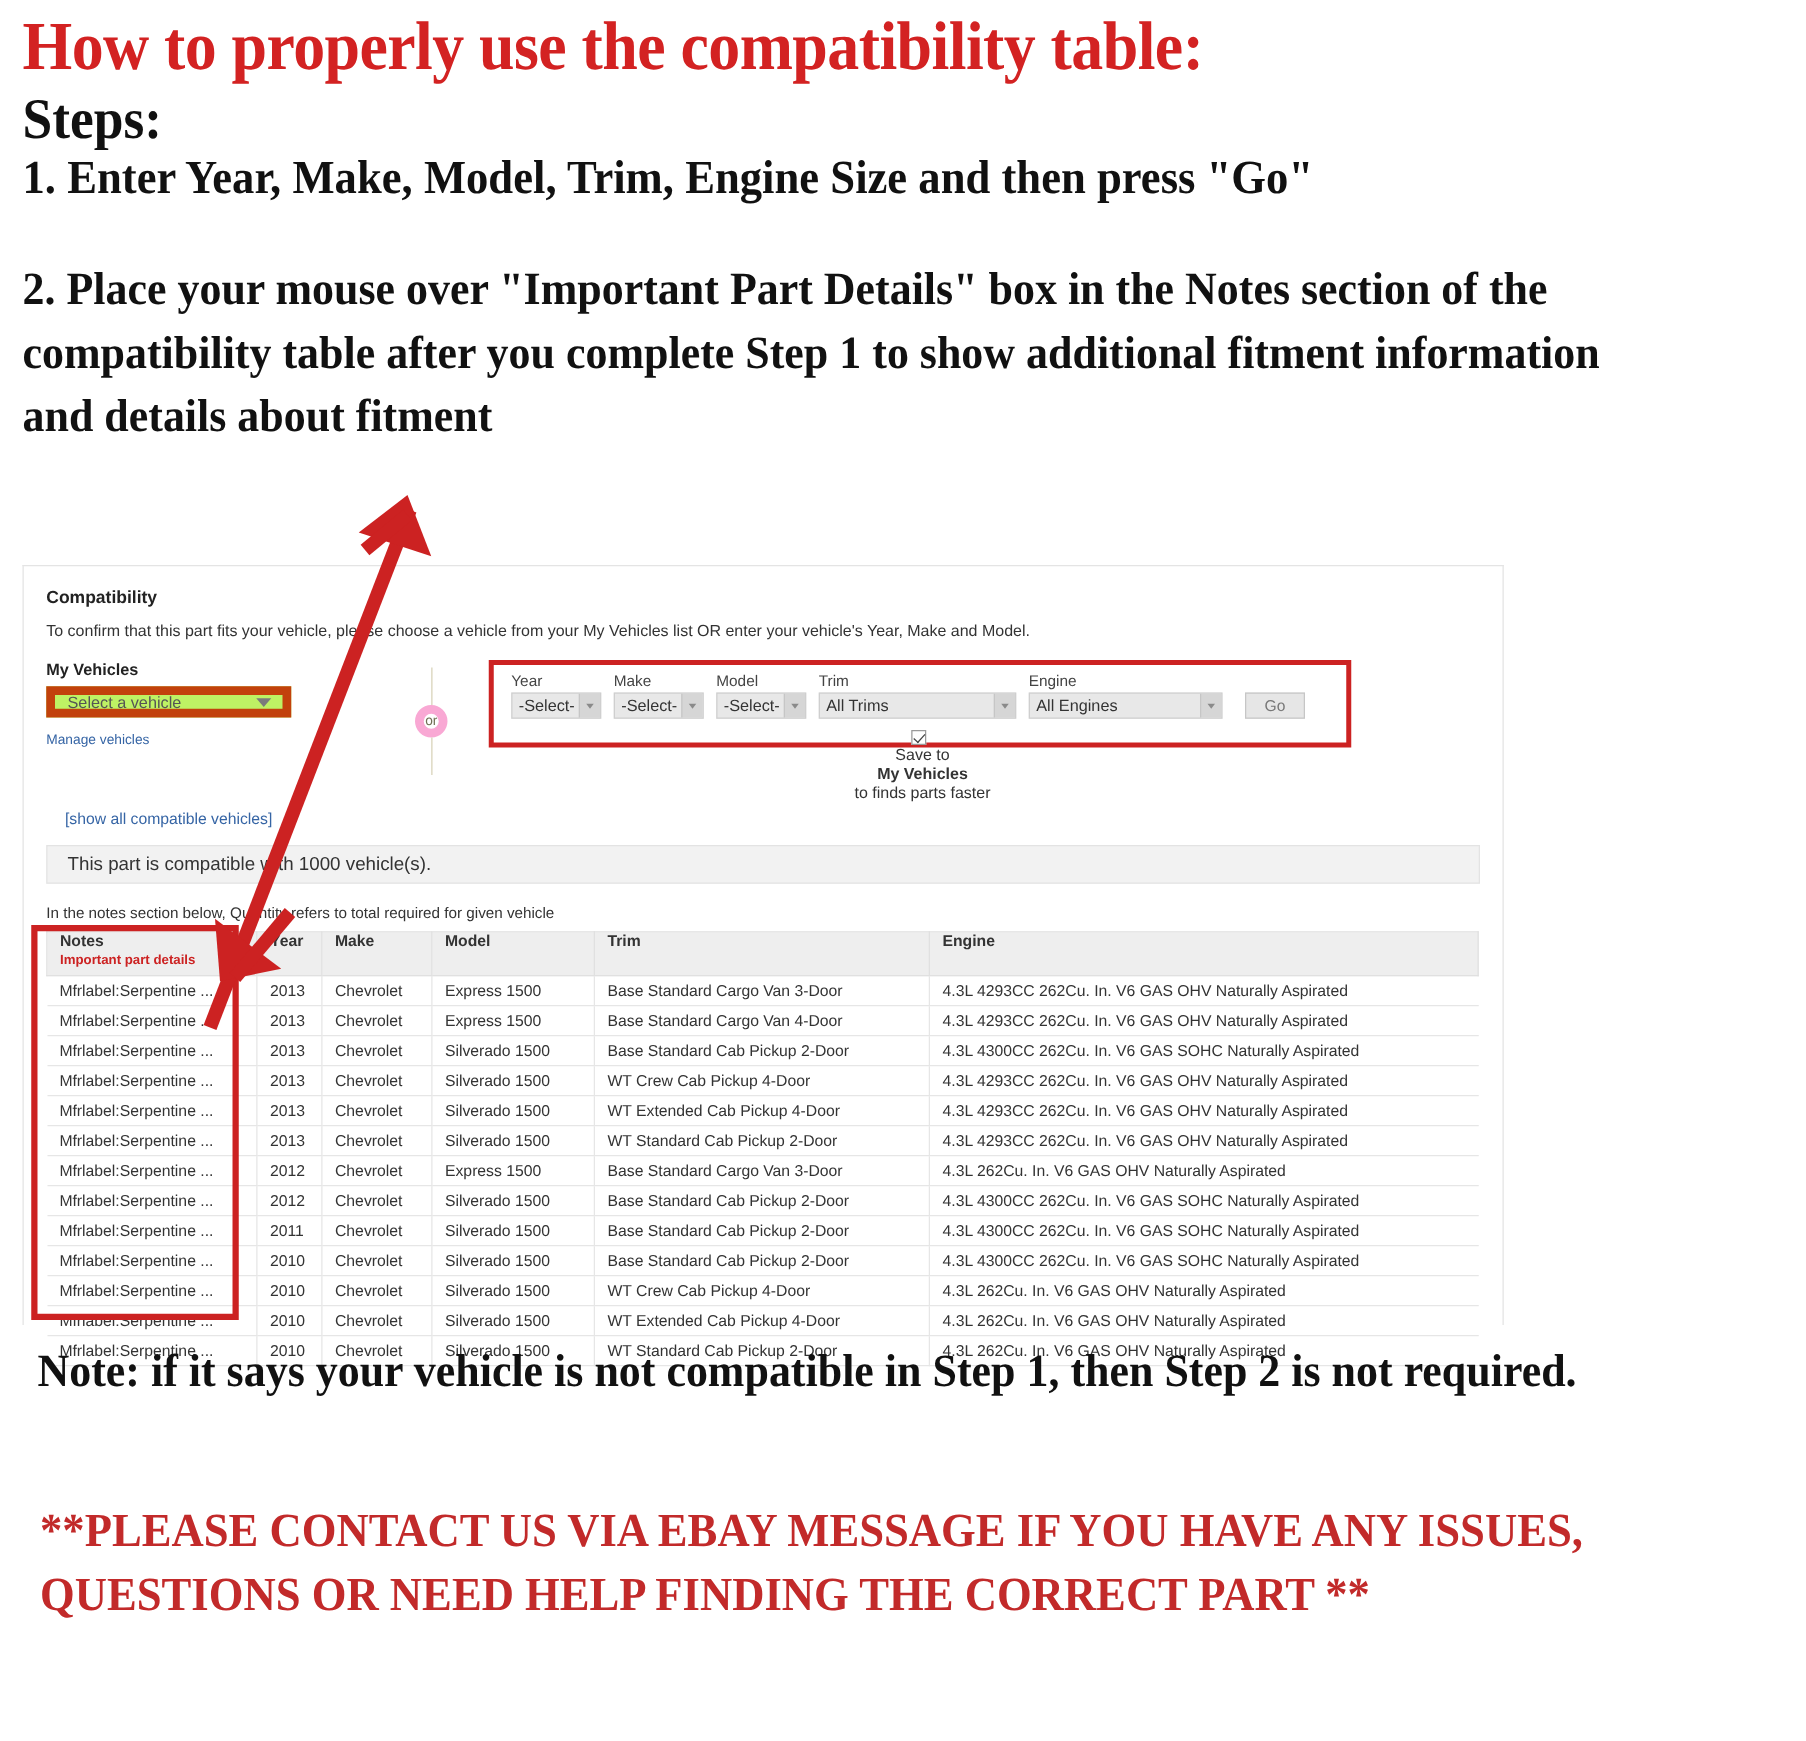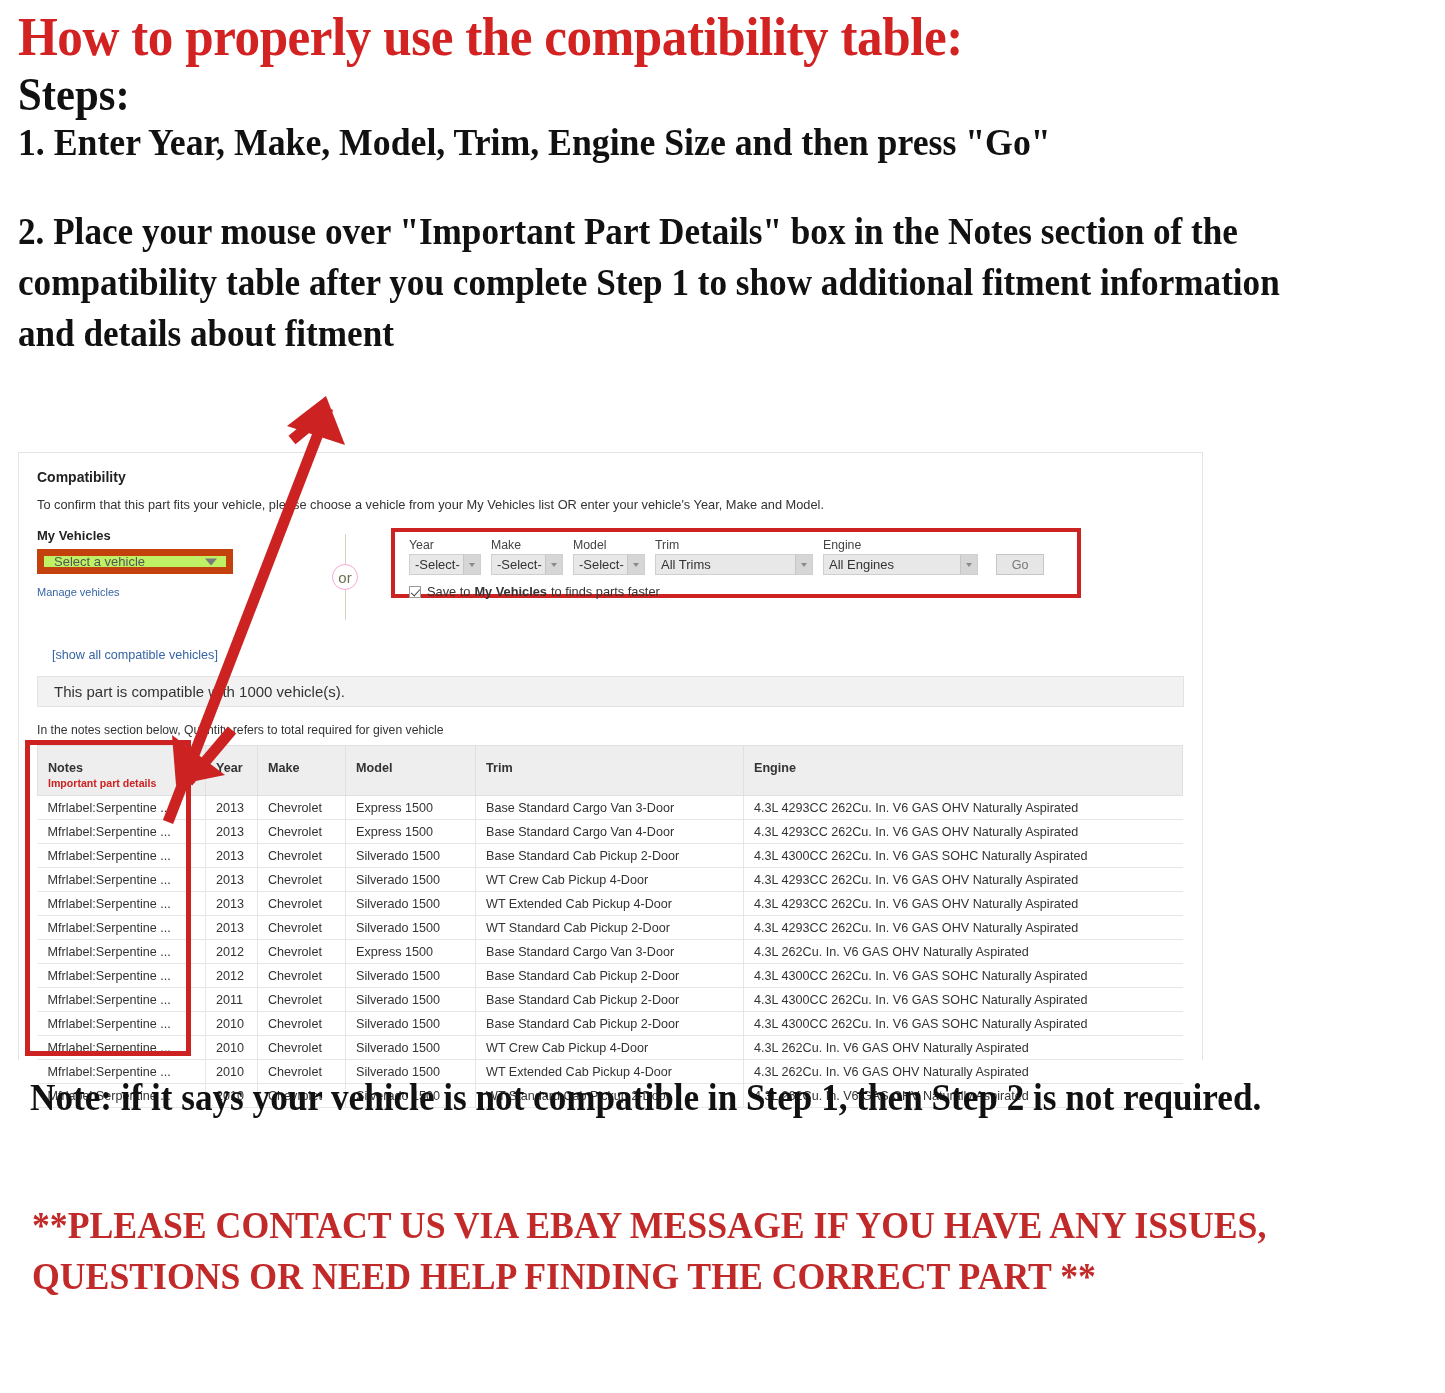--- a/index.html
+++ b/index.html
@@ -120,23 +120,23 @@
   .or-divider {
     position: absolute;
     left: 288px; top: 6px;
     width: 40px; height: 86px;
     display: flex; flex-direction: column;
     align-items: center;
   }
   .or-line { width: 1px; flex: 1; background: #d8d2b8; }
   .or-circle {
     width: 26px; height: 26px; border-radius: 50%;
-    border: 1px solid #f9a8d4;
+    border: 7px solid #f9a8d4;
     display: flex; align-items: center; justify-content: center;
-    font-size: 15px; color: #6f6f53;
+    font-size: 11px; color: #6f6f53;
     background: #fff;
   }
 
   .ymm-box {
     position: absolute;
     left: 354px; top: 0;
     width: 690px; height: 70px;
     border: 4px solid #cc2222;
     background: #ffffff;
     padding: 6px 10px 0 14px;
@@ -176,21 +176,21 @@
     width: 48px; height: 21px;
     background: #e6e6e6;
     border: 1px solid #c6c6c6;
     color: #777;
     font-size: 12.5px;
     display: flex; align-items: center; justify-content: center;
     margin-left: 8px;
   }
   .save-row {
     display: flex; align-items: center;
-    margin-top: 9px; font-size: 12.8px; color: #333;
+    margin-top: 9px; font-size: 12.8px; color: #333; flex-direction: column;
   }
   .save-check {
     width: 12px; height: 12px;
     border: 1px solid #9a9a9a;
     background: #fff;
     margin-right: 6px;
     position: relative;
   }
   .save-check::after {
     content: "";
@@ -225,21 +225,21 @@
     font-size: 12.6px;
     color: #333;
     table-layout: fixed;
   }
   table.fitment th {
     background: #eeeeee;
     text-align: left;
     font-weight: bold;
     font-size: 12.6px;
     color: #333;
-    padding: 15px 8px 6px 10px;
+    padding: 0 8px 6px 10px;
     border: 1px solid #e0e0e0;
     vertical-align: top;
     height: 34px;
   }
   table.fitment th .sub {
     display: block;
     color: #cc2222;
     font-size: 10.6px;
     font-weight: bold;
     margin-top: 2px;

